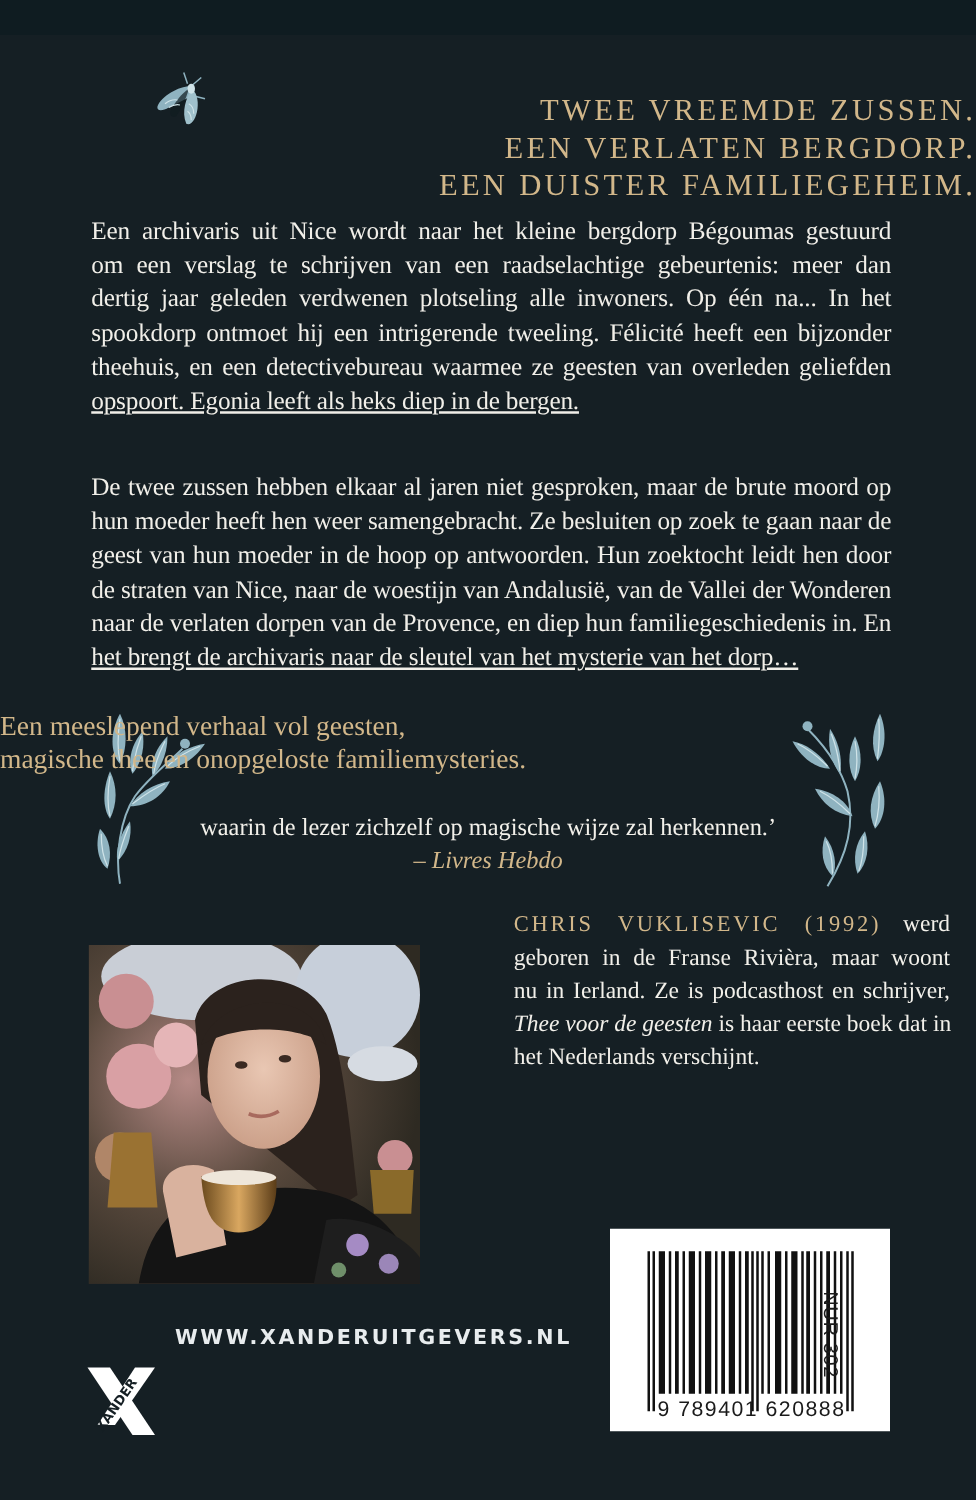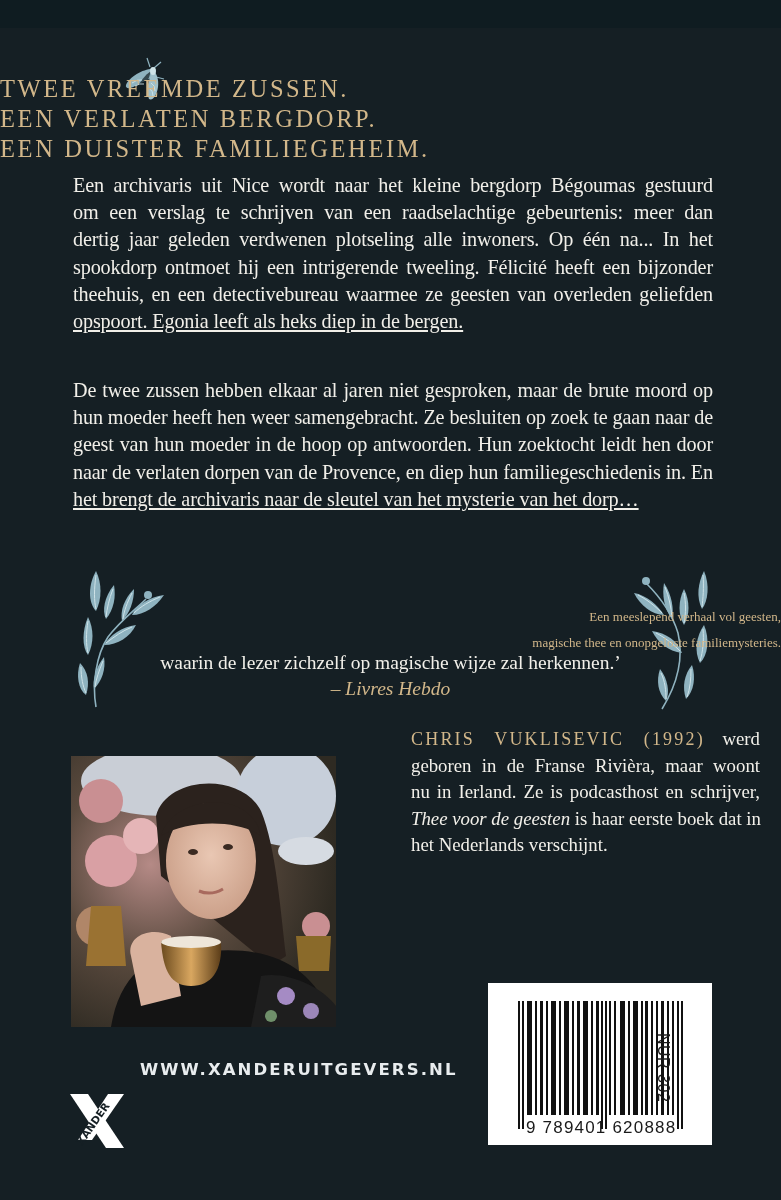--- a/index.html
+++ b/index.html
@@ -12,21 +12,21 @@
   }
   .top-strip {
     position: absolute; left: 0; top: 0; width: 781px; height: 28px;
     background: #0f1c21;
   }
   .moth {
     position: absolute; left: 123px; top: 55px; width: 50px; height: 50px;
   }
   .tagline {
     position: absolute; left: 0; top: 74px; width: 781px;
-    text-align: left;
+    text-align: right;
     color: #d2b78a;
     font-size: 24.5px;
     letter-spacing: 2.6px;
     line-height: 30px;
     font-family: "Liberation Serif", serif;
   }
   .tagline div { white-space: nowrap; }
   .body-text {
     position: absolute; left: 73px; width: 640px;
     font-size: 20.2px; line-height: 27.2px;
@@ -35,22 +35,22 @@
     letter-spacing: -0.15px;
   }
   .body-text .line { display: block; text-align: justify; text-align-last: justify; white-space: nowrap; }
   .body-text .line.last { text-align-last: left; text-decoration: underline; }
   .p1 { top: 172px; }
   .p2 { top: 377px; }
   .leaf { position: absolute; }
   .leaf-left { left: 74px; top: 565px; width: 92px; height: 150px; }
   .leaf-right { left: 632px; top: 563px; width: 92px; height: 155px; }
   .blurb {
-    position: absolute; left: 0; top: 568px; width: 781px; text-align: right;
-    color: #d2b78a; font-size: 13px; line-height: 26px; margin-top: 36px;
+    position: absolute; left: 0; top: 568px; width: 781px; text-align: left;
+    color: #d2b78a; font-size: 22px; line-height: 26px;
   }
   .quote {
     position: absolute; left: 0; top: 650px; width: 781px; text-align: center;
     color: #f2f0ea; font-size: 19.5px; line-height: 26px;
   }
   .quote .source { color: #d2b78a; font-style: italic; }
   .photo {
     position: absolute; left: 71px; top: 756px; width: 265px; height: 271px;
     overflow: hidden;
     background: #3a3028;
@@ -114,20 +114,21 @@
   <span class="line">dertig jaar geleden verdwenen plotseling alle inwoners. Op één na... In het</span>
   <span class="line">spookdorp ontmoet hij een intrigerende tweeling. Félicité heeft een bijzonder</span>
   <span class="line">theehuis, en een detectivebureau waarmee ze geesten van overleden geliefden</span>
   <span class="line last">opspoort. Egonia leeft als heks diep in de bergen.</span>
 </div>
 
 <div class="body-text p2">
   <span class="line">De twee zussen hebben elkaar al jaren niet gesproken, maar de brute moord op</span>
   <span class="line">hun moeder heeft hen weer samengebracht. Ze besluiten op zoek te gaan naar de</span>
   <span class="line">geest van hun moeder in de hoop op antwoorden. Hun zoektocht leidt hen door</span>
+  <span class="line">de straten van Nice, naar de woestijn van Andalusië, van de Vallei der Wonderen</span>
   <span class="line">naar de verlaten dorpen van de Provence, en diep hun familiegeschiedenis in. En</span>
   <span class="line last">het brengt de archivaris naar de sleutel van het mysterie van het dorp…</span>
 </div>
 
 <svg class="leaf leaf-left" viewBox="0 0 92 150">
   <g fill="#8fb3c0" stroke="none">
     <path d="M22 142 C18 120 22 90 34 72 C46 56 62 44 72 34" stroke="#8fb3c0" stroke-width="1.6" fill="none"></path>
     <path d="M22 6 C14 20 14 38 22 46 C28 34 28 18 22 6 Z"></path>
     <path d="M40 20 C30 32 28 46 32 54 C40 44 42 32 40 20 Z"></path>
     <path d="M60 24 C50 34 46 46 48 56 C56 48 60 36 60 24 Z"></path>

